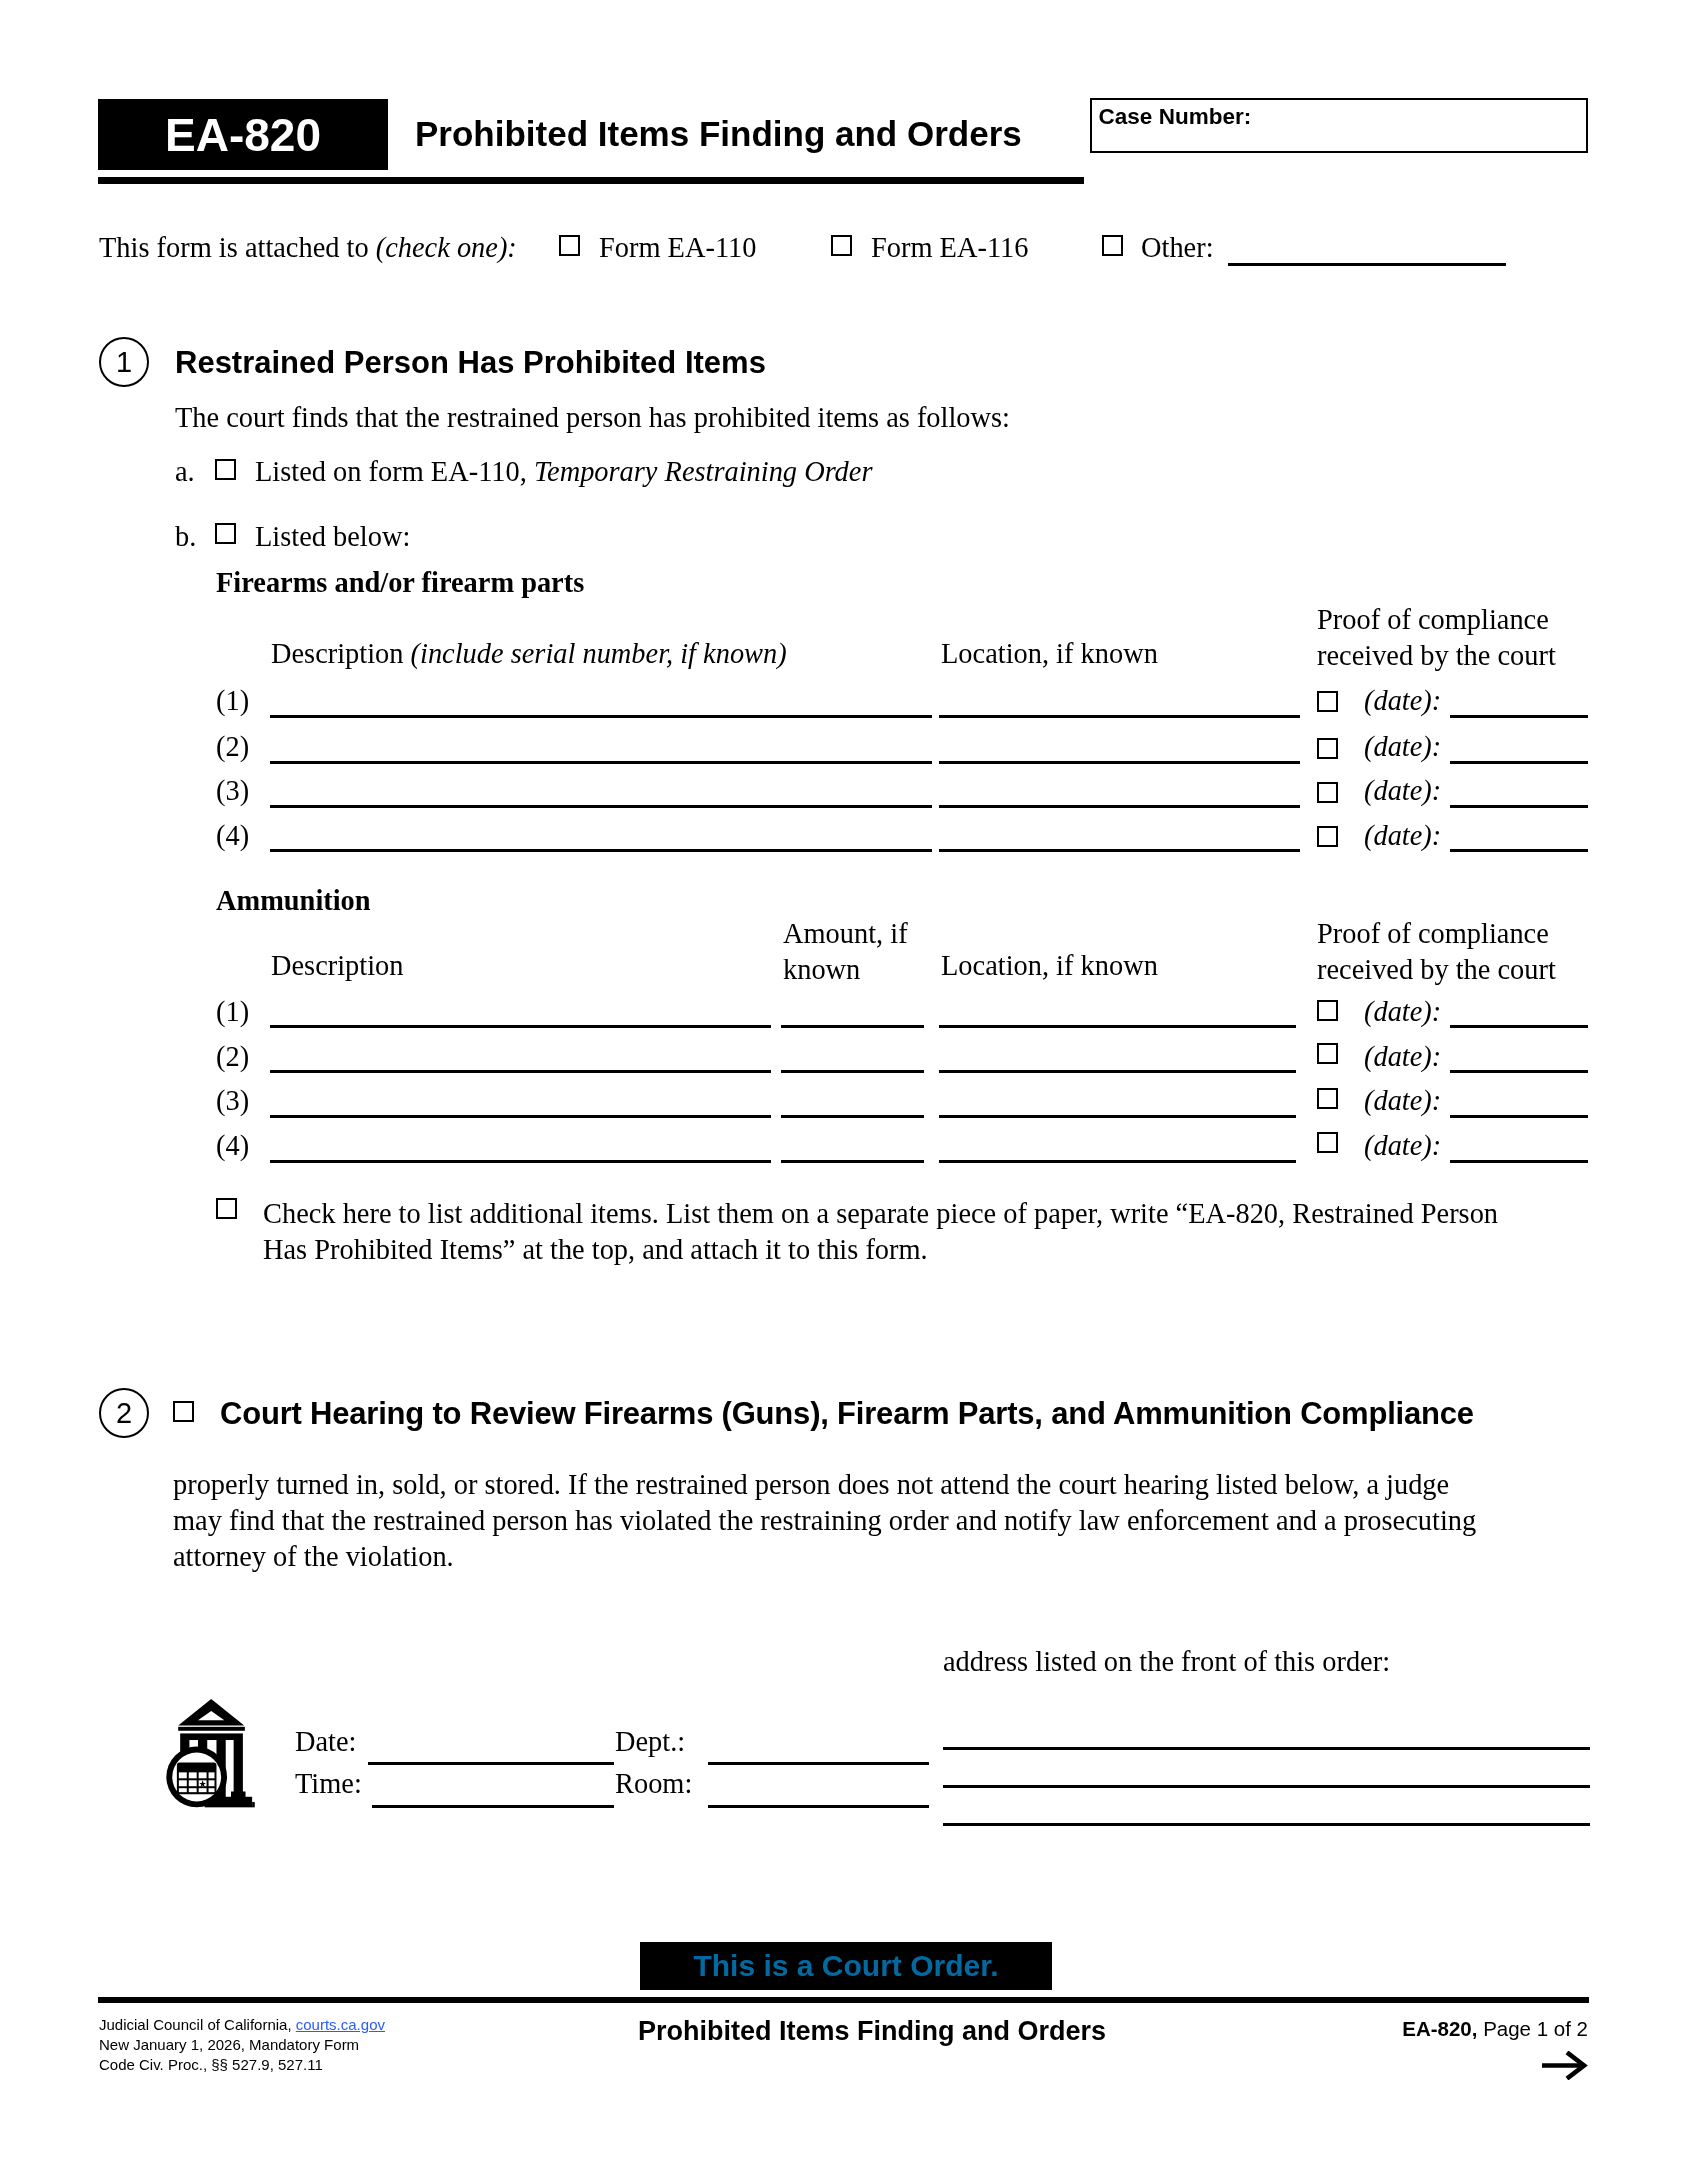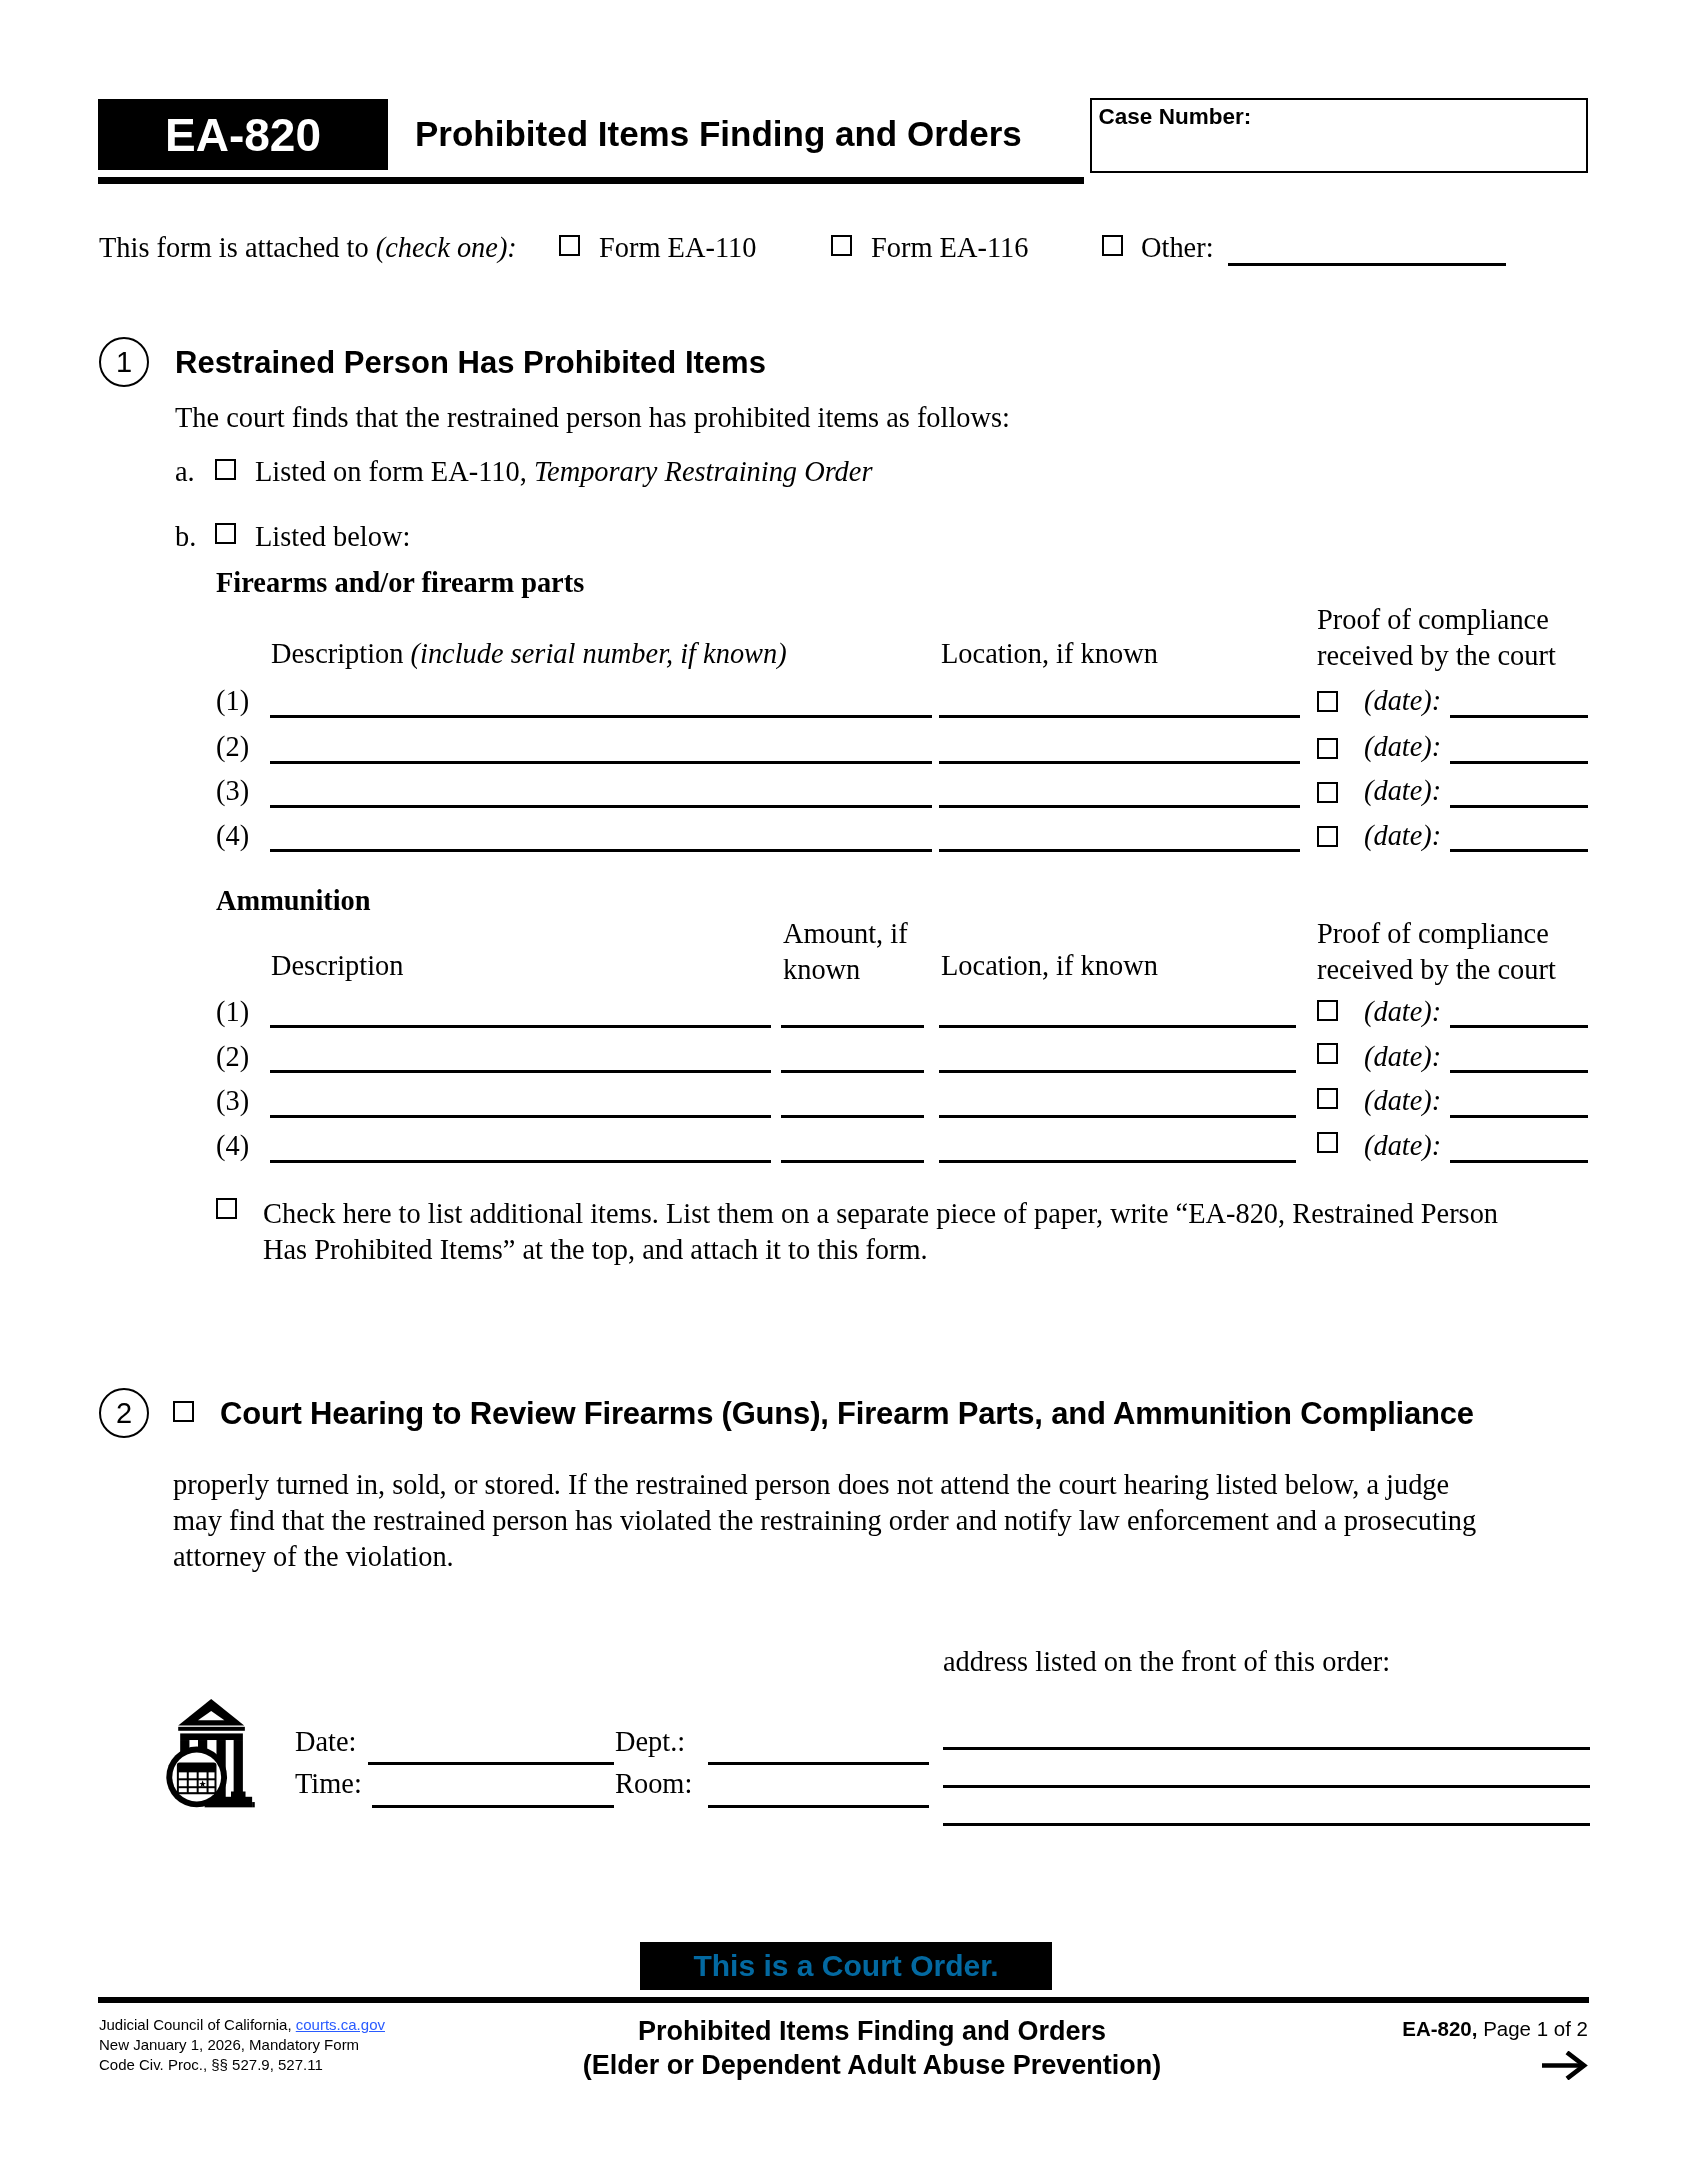--- a/index.html
+++ b/index.html
@@ -19,21 +19,21 @@
 </style>
 </head>
 <body>
 
 <div class="hdr-bar" style="left:98px;top:99px;width:290px;height:71px;display:flex;align-items:center;justify-content:center;">
   <span class="sans b" style="color:#fff;font-size:46px;">EA-820</span>
 </div>
 <div class="txt sans b" style="left:415px;top:116px;font-size:35px;">Prohibited Items Finding and Orders</div>
 <div class="hdr-bar" style="left:98px;top:177px;width:986px;height:6.6px;"></div>
 
-<div style="position:absolute;left:1090px;top:98px;width:498px;height:75px;border:2.6px solid #000;box-sizing:border-box;">
+<div style="position:absolute;left:1090px;top:98px;width:498px;height:55px;border:2.6px solid #000;box-sizing:border-box;">
   <span class="sans b" style="position:absolute;left:6.6px;top:4px;font-size:22.5px;">Case Number:</span>
   <span style="position:absolute;left:6.6px;top:33px;font-size:24px;"></span>
 </div>
 
 <div class="txt" style="left:99px;top:234px;">
   <span>This form is attached to </span><span class="i">(check one):</span>
 </div>
 <div class="cb" style="left:559px;top:235px;"></div>
 <div class="txt" style="left:599px;top:234px;">Form EA-110</div>
 <div class="cb" style="left:831px;top:235px;"></div>
@@ -218,21 +218,20 @@
 <div class="hdr-bar" style="left:98px;top:1997px;width:1491px;height:6px;"></div>
 
 <div class="abs sans" style="left:99px;top:2015px;font-size:15px;line-height:20px;white-space:nowrap;">
   <div><span>Judicial Council of California, </span><span class="link">courts.ca.gov</span></div>
   <div>New January 1, 2026, Mandatory Form</div>
   <div>Code Civ. Proc., §§ 527.9, 527.11</div>
 </div>
 
 <div class="abs sans b" style="left:508px;top:2014px;width:728px;text-align:center;font-size:27px;line-height:34px;white-space:nowrap;">
   <div>Prohibited Items Finding and Orders</div>
-  <div>(Elder or Dependent Adult Abuse Prevention)</div>
 </div>
 
 <div class="abs sans" style="right:99px;top:2017px;font-size:20.5px;white-space:nowrap;">
   <span class="b">EA-820,</span><span> Page 1 of 2</span>
 </div>
 <svg class="abs" style="left:1542px;top:2051px;" width="46" height="29" viewBox="0 0 70 44">
   <line x1="0" y1="22" x2="62" y2="22" stroke="#000" stroke-width="7"></line>
   <polyline points="38,2 64,22 38,42" fill="none" stroke="#000" stroke-width="7"></polyline>
 </svg>
 

